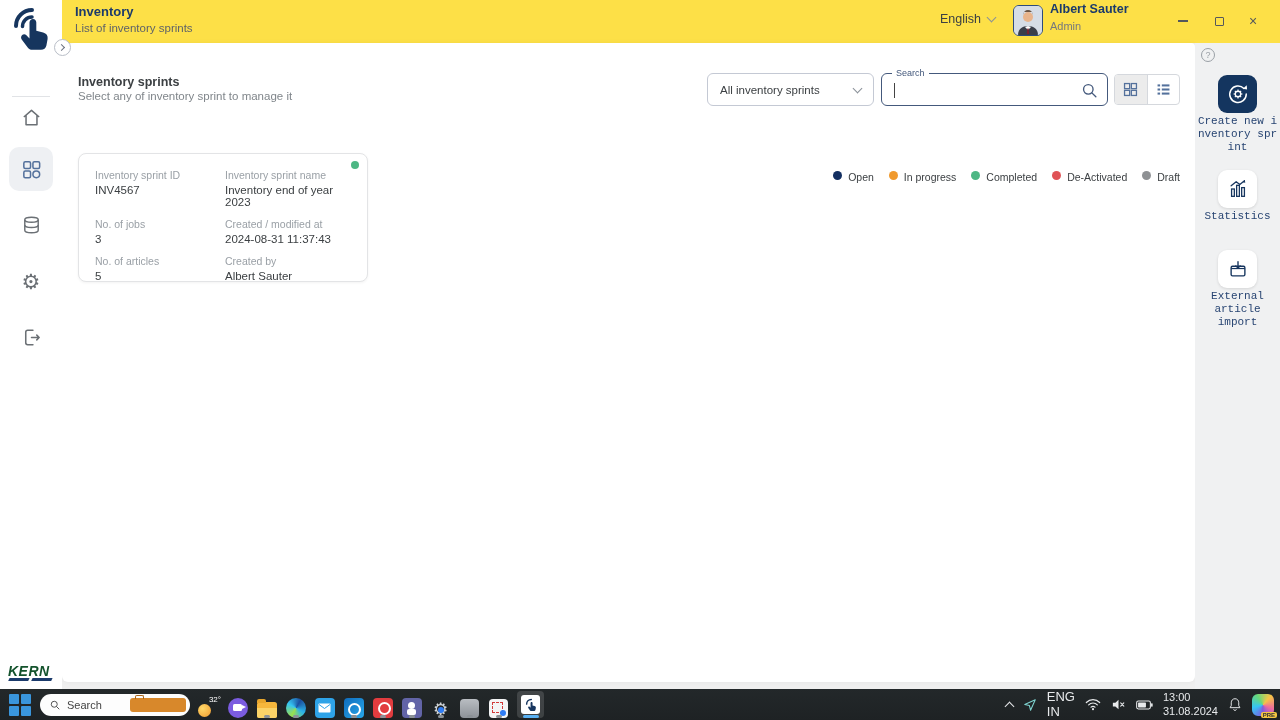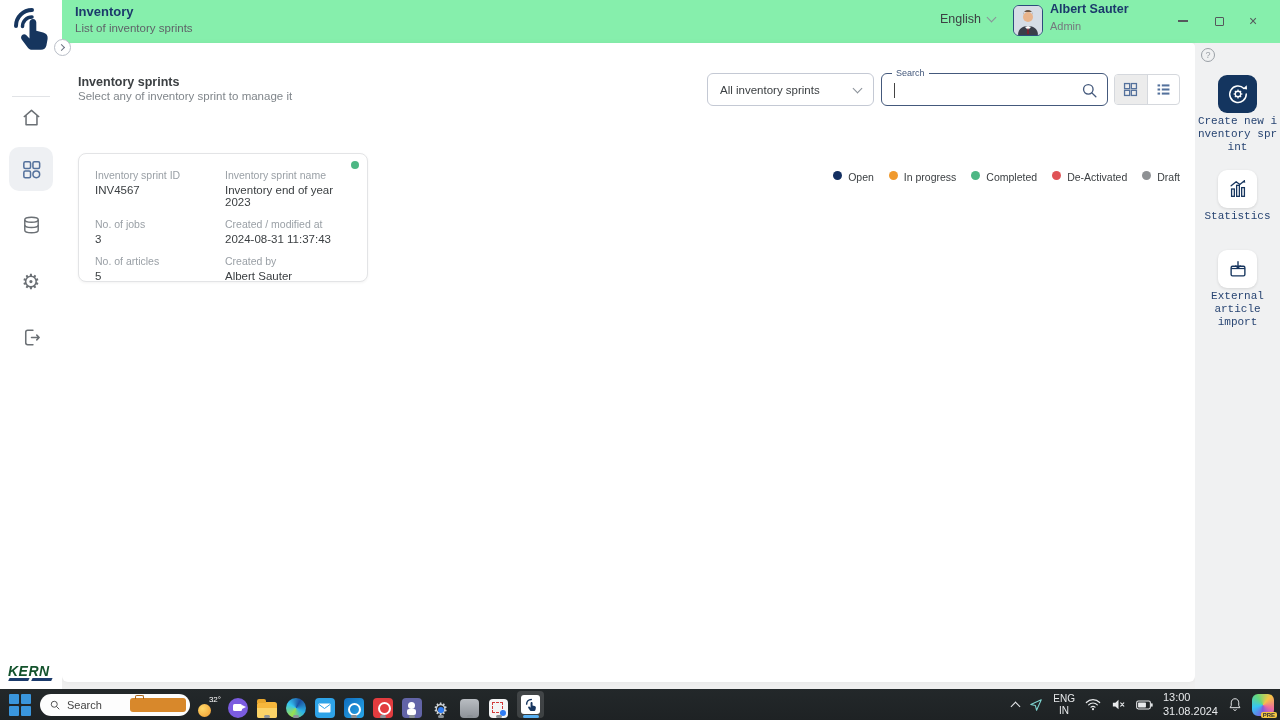--- a/index.html
+++ b/index.html
@@ -14,21 +14,21 @@
   .chev-right { width:5px; height:5px; border-right:1.4px solid #6a7widthx; border-right:1.4px solid #6a7180; border-top:1.4px solid #6a7180; transform:rotate(45deg); margin-left:-2px; }
   .side-divider { position:absolute; left:12px; top:96px; width:38px; height:1px; background:#e1e3e6; }
   .nav-item { position:absolute; left:9px; width:44px; height:44px; display:flex; align-items:center; justify-content:center; border-radius:10px; }
   .nav-item.active { background:#eef0f3; }
   .kern-logo { position:absolute; left:8px; top:663px; width:48px; height:20px; color:#14532d;
     font-weight:bold; font-style:italic; font-size:14px; letter-spacing:.5px; }
   .kern-logo .bars { position:absolute; left:1px; top:15px; width:42px; height:2.5px; display:flex; gap:3px; }
   .kern-logo .bars i { flex:1; background:#1b3a6b; transform:skewX(-25deg); }
 
   
-  .header { position:absolute; left:62px; top:0; width:1218px; height:43px; background:#86efac; }
+  .header { position:absolute; left:62px; top:0; width:1218px; height:43px; background:#fde047; }
   .page-title { position:absolute; left:13px; top:4px; font-size:13px; font-weight:bold; color:#1b3a6b; }
   .page-subtitle { position:absolute; left:13px; top:22px; font-size:11.5px; color:#5f6368; }
   .lang { position:absolute; left:878px; top:12px; display:flex; align-items:center; gap:7px; font-size:12.5px; color:#3c4043; }
   .chev-down { width:7px; height:7px; border-right:1.5px solid #8a9098; border-bottom:1.5px solid #8a9098; transform:rotate(45deg); margin-top:-3px; }
   .avatar { position:absolute; left:951px; top:5px; width:30px; height:31px; border:1.5px solid #2d4b7c; border-radius:6px; overflow:hidden; background:#cfd8e3; }
   .user-name { position:absolute; left:988px; top:2px; font-size:12.5px; font-weight:bold; color:#1b3a6b; }
   .user-role { position:absolute; left:988px; top:20px; font-size:11px; color:#75787d; }
   .win-btn { position:absolute; top:12px; width:22px; height:18px; display:flex; align-items:center; justify-content:center; color:#55585c; }
   .min-glyph { width:10px; height:1.5px; background:#55585c; }
   .max-glyph { width:9px; height:9px; border:1.3px solid #55585c; border-radius:1px; }
@@ -112,21 +112,21 @@
   .gray-app { width:19px; height:19px; border-radius:4px; background:linear-gradient(#b9bdc2,#8d9298); }
   .snip { width:19px; height:19px; border-radius:4px; background:#f4f5f6; position:relative; }
   .snip:before { content:""; position:absolute; left:3px; top:3px; width:9px; height:9px; border:1.5px dashed #d23b3b; }
   .snip:after { content:""; position:absolute; right:2px; bottom:2px; width:6px; height:6px; border-radius:50%; background:#2f7df6; }
   .active-app { width:27px; height:27px; border-radius:4px; background:rgba(255,255,255,.14); display:flex; align-items:center; justify-content:center; position:relative; }
   .active-app .tile { width:19px; height:19px; background:#fff; border-radius:3px; display:flex; align-items:center; justify-content:center; }
   .active-bar { position:absolute; bottom:0; left:50%; transform:translateX(-50%); width:16px; height:3px; border-radius:2px; background:#5ab1f2; }
 
   .tray { position:absolute; right:6px; top:0; height:31px; display:flex; align-items:center; gap:10px; color:#fff; }
   .chev-up { width:7px; height:7px; border-left:1.5px solid #e8eaec; border-top:1.5px solid #e8eaec; transform:rotate(45deg); margin-top:3px; }
-  .lang-ind { font-size:10px; line-height:1.15; text-align:center; color:#e8eaec; }
+  .lang-ind { font-size:13px; line-height:1.15; text-align:left; color:#e8eaec; }
   .clock { font-size:11px; line-height:1.25; color:#e8eaec; }
   .copilot { width:22px; height:22px; border-radius:6px; background:conic-gradient(from 40deg,#f6c445,#ef6a9e,#7b5ce0,#35c6f4,#67d97b,#f6c445); position:relative; }
   .copilot .badge { position:absolute; right:-3px; bottom:-2px; background:#f4c542; color:#333; font-size:6px; font-weight:bold; padding:0 2px; border-radius:2px; }
 </style>
 </head>
 <body>
 
 <div class="header">
   <div class="page-title">Inventory</div>
   <div class="page-subtitle">List of inventory sprints</div>

